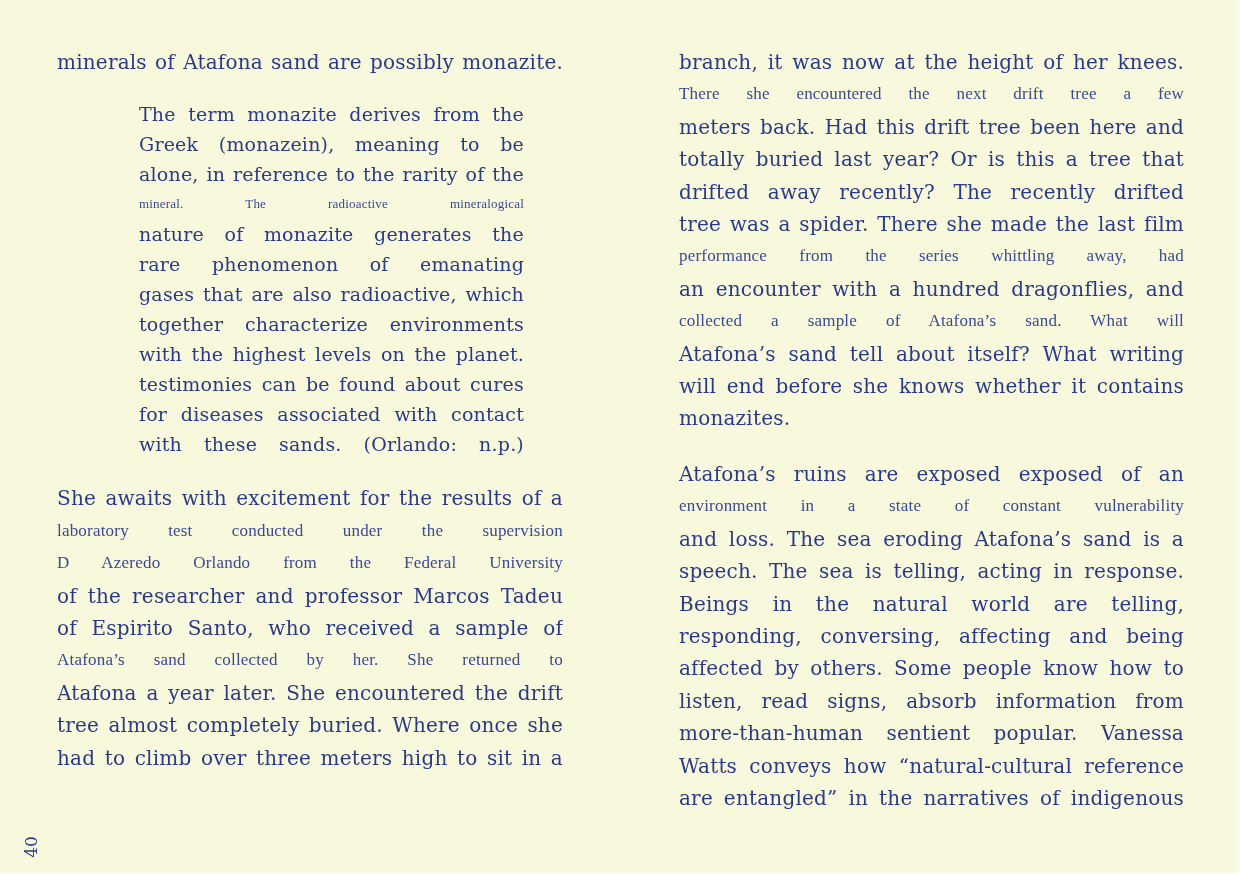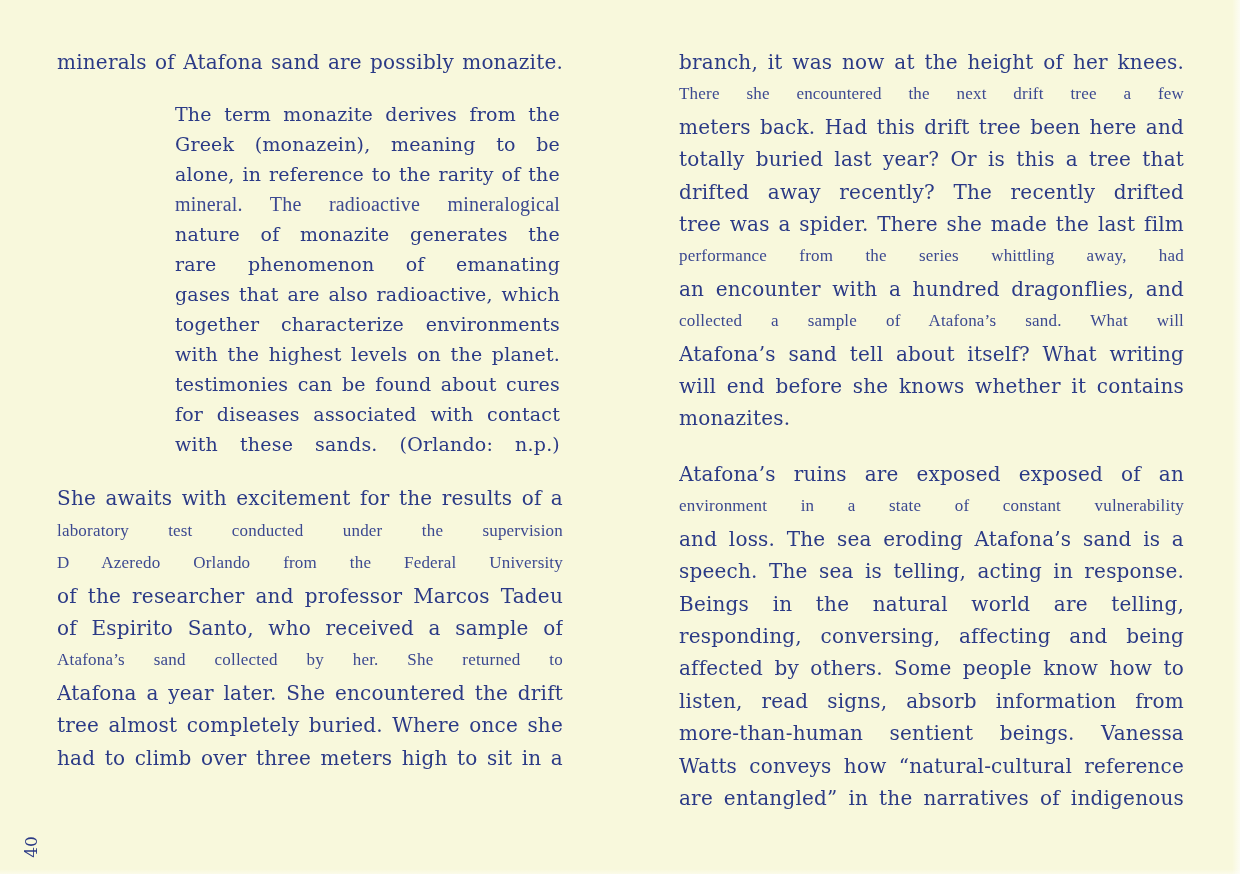--- a/index.html
+++ b/index.html
@@ -35,25 +35,25 @@
     overflow: hidden;
     white-space: nowrap0; 
   }
   .para .line.no-just { text-align-last: left; }
 
   .line.f-a { font-family: "DejaVu Serif", serif; color: var(--ink); }
   .line.f-b { font-family: "Liberation Serif", serif; color: var(--ink-light); font-size: 17px; }
 
   .blockquote {
     margin-top: 21px;
-    margin-left: 118px;
+    margin-left: 82px;
     width: 385px;
   }
   .blockquote .line { font-size: 19px; line-height: 30px; }
-  .blockquote .line.f-b { font-size: 20px; }
+  .blockquote .line.f-b { font-size: 13px; }
 
   .para-gap { margin-top: 23px; }
 
   .page-number {
     position: absolute;
     left: 18px;
     top: 832px;
     width: 36px;
     height: 30px;
     font-family: "DejaVu Serif", serif;
@@ -132,21 +132,21 @@
       </div>
     <div class="para body-para para-gap">
         <div class="line f-a">Atafona’s ruins are exposed exposed of an</div>
         <div class="line f-b">environment in a state of constant vulnerability</div>
         <div class="line f-a">and loss. The sea eroding Atafona’s sand is a</div>
         <div class="line f-a">speech. The sea is telling, acting in response.</div>
         <div class="line f-a">Beings in the natural world are telling,</div>
         <div class="line f-a">responding, conversing, affecting and being</div>
         <div class="line f-a">affected by others. Some people know how to</div>
         <div class="line f-a">listen, read signs, absorb information from</div>
-        <div class="line f-a">more-than-human sentient beings. Vanessa</div>
+        <div class="line f-a">more-than-human sentient popular. Vanessa</div>
         <div class="line f-a">Watts conveys how “natural-cultural reference</div>
         <div class="line f-a">are entangled” in the narratives of indigenous</div>
       </div>
   </div>
 
   <div class="page-number">40</div>
 
   <div class="edge-right"></div>
   <div class="edge-bottom"></div>
 </div>

